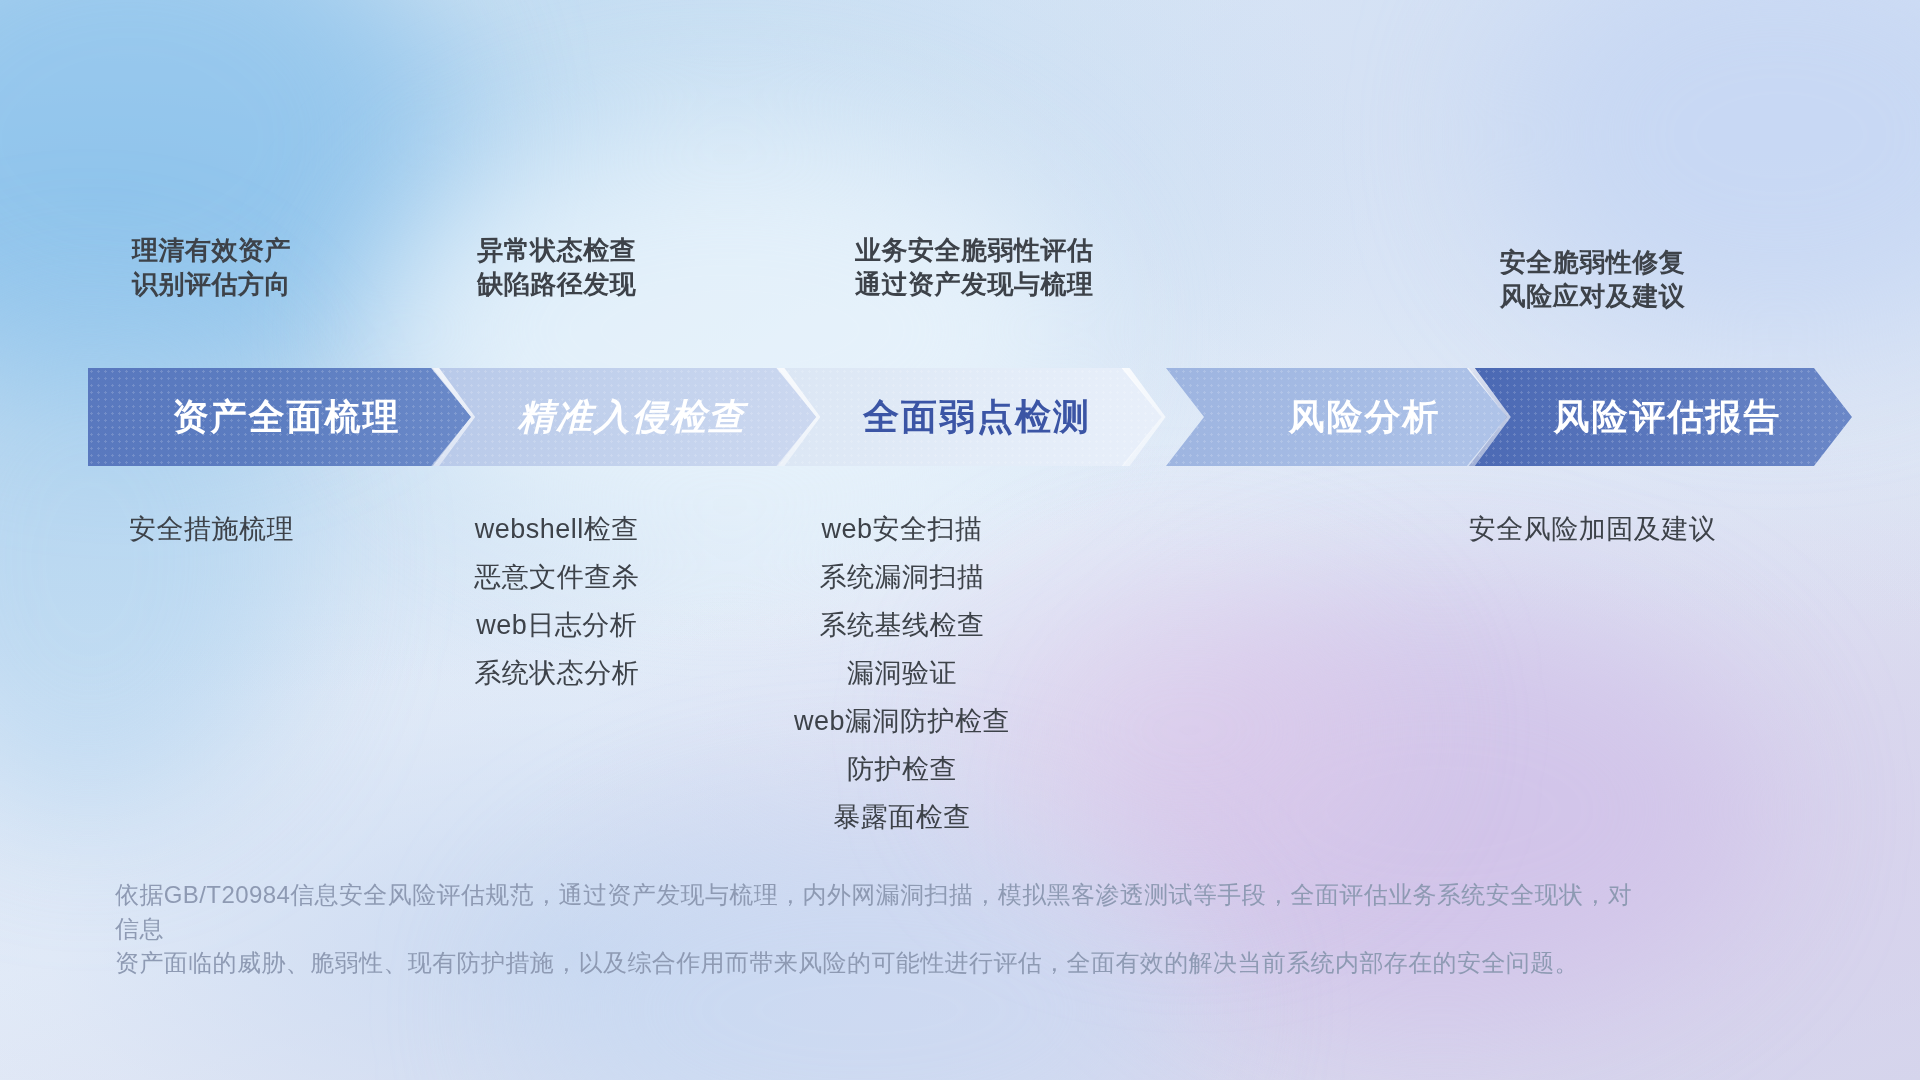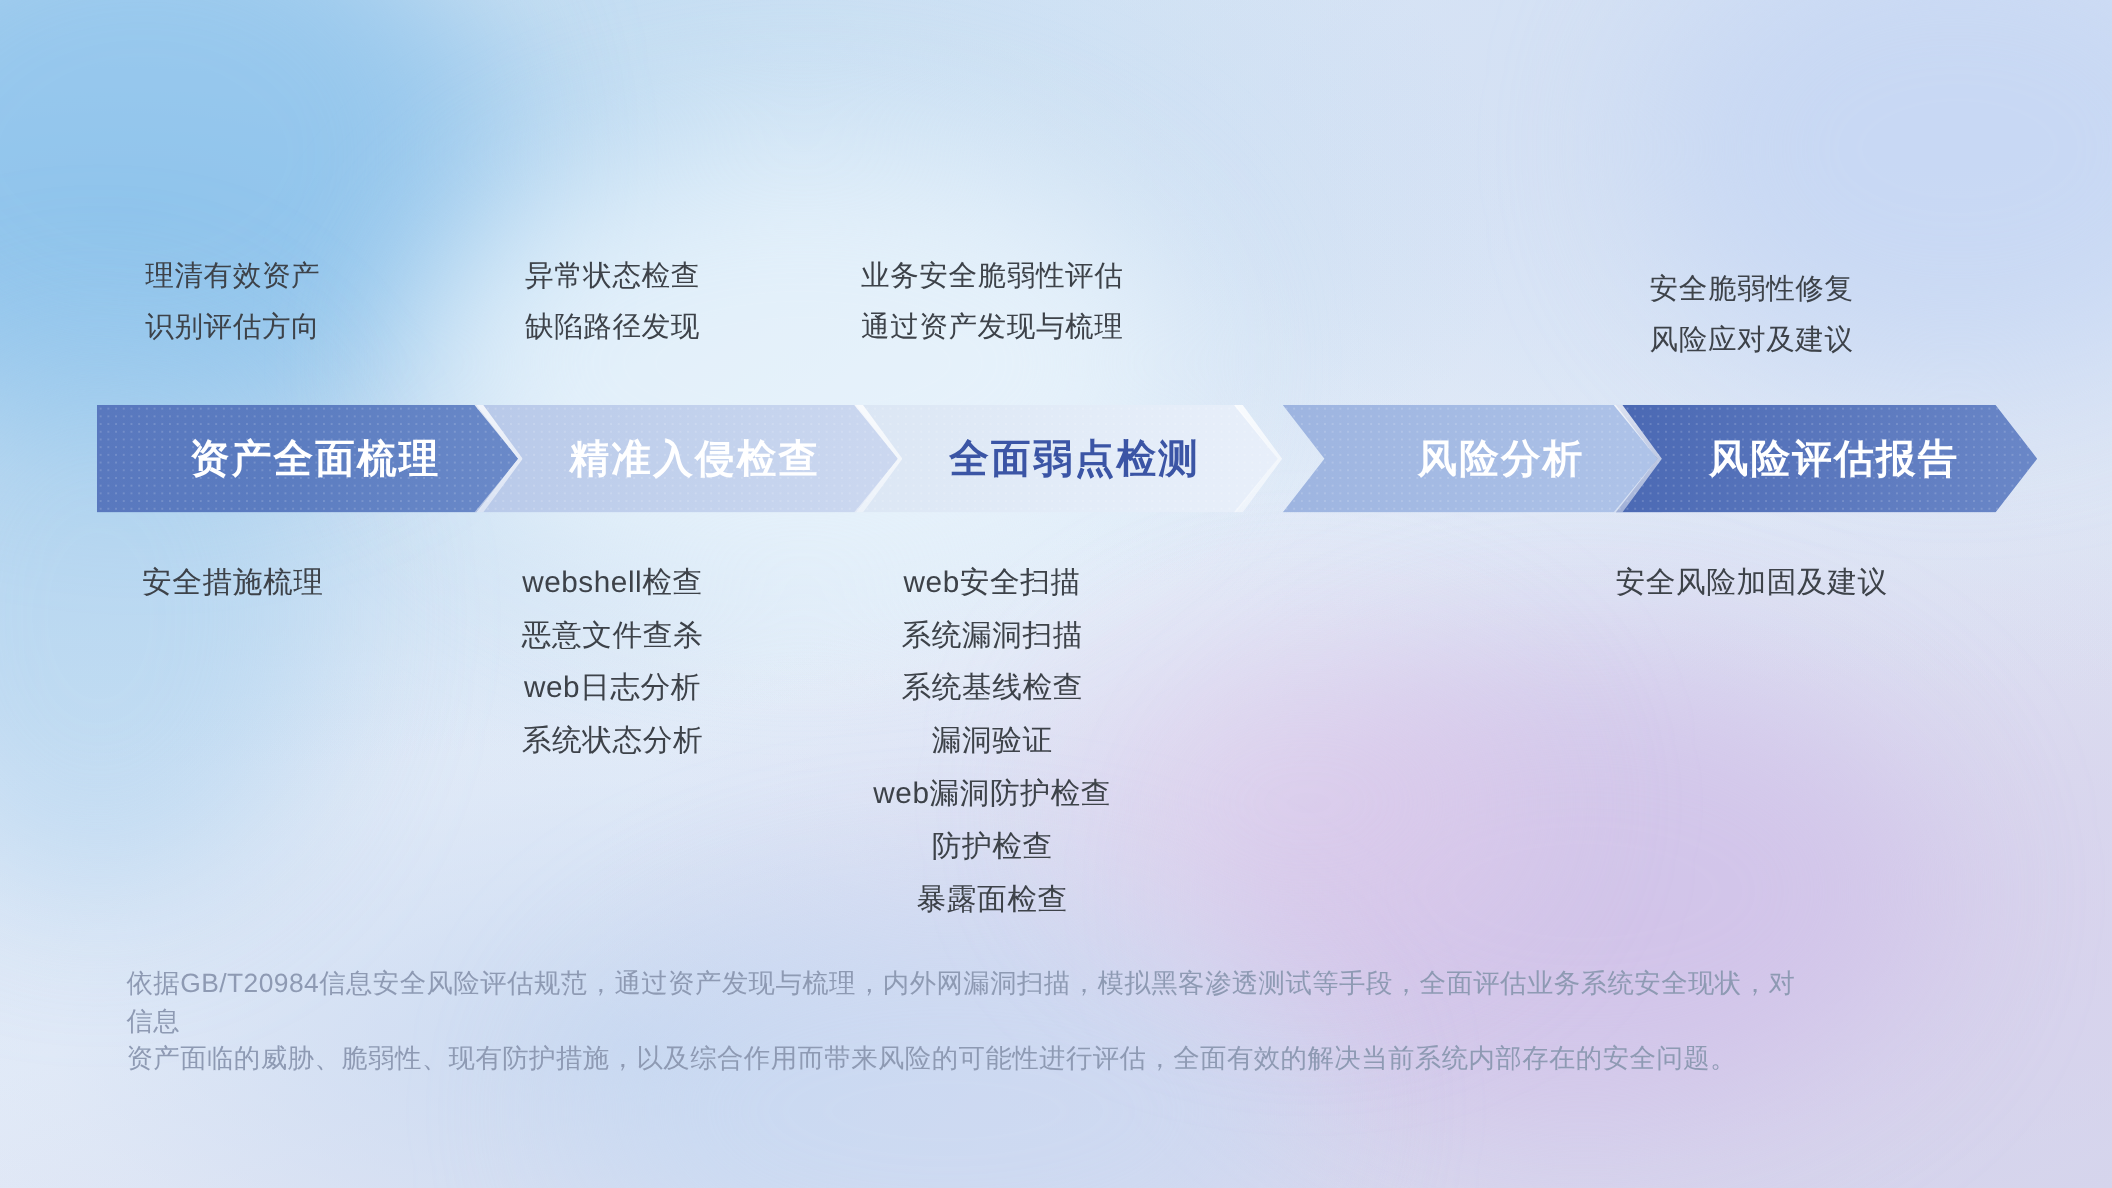--- a/index.html
+++ b/index.html
@@ -49,21 +49,21 @@
     align-items: center;
   }
 
   .top-list {
     position: absolute;
     top: 233px;
     width: 100%;
     text-align: center;
     display: flex;
     flex-direction: column;
-    gap: 12px;
+    font-weight: bold;
   }
   .top-list .item {
     font-size: 26px;
     line-height: 34px;
     color: #3d4249;
     letter-spacing: 0.5px;
     white-space: nowrap;
   }
 
   .bottom-list {
@@ -122,21 +122,21 @@
     position: absolute;
     inset: 0;
     background-image: radial-gradient(rgba(255,255,255,0.35) 1px, transparent 1.2px);
     background-size: 7px 7px;
     opacity: 0.45;
     pointer-events: none;
     z-index: 1;
   }
 
   .chev-1 { background: linear-gradient(100deg, #5978be 0%, #5b7cc0 45%, #6b8ac9 100%); }
-  .chev-2 { background: linear-gradient(100deg, #b8c9e9 0%, #c3d2ed 55%, #ccd8f0 100%); }
+  .chev-2 { background: linear-gradient(100deg, #b8c9e9 0%, #c3d2ed 55%, #ccd8f0 100%); font-style: italic; }
   .chev-3 { background: linear-gradient(100deg, #dbe6f4 0%, #e3ecf8 55%, #e8effa 100%); }
   .chev-4 { background: linear-gradient(100deg, #9db4e0 0%, #a7bde5 55%, #b2c6ea 100%); }
   .chev-5 { background: linear-gradient(100deg, #4a68b3 0%, #5a77bd 50%, #6b88c8 100%); }
 
   .txt-white { color: #ffffff; }
   .txt-blue  { color: #3b55a5; }
 
   
   .sep {
     position: absolute;
@@ -192,21 +192,21 @@
           <div class="item">缺陷路径发现</div>
         </div>
         <div class="bottom-list">
           <div class="item">webshell检查</div>
           <div class="item">恶意文件查杀</div>
           <div class="item">web日志分析</div>
           <div class="item">系统状态分析</div>
         </div>
       </div>
       <div class="col" style="left: 650.4px; width: 383.2px;">
-        <div class="top-list" style="top: 233px;">
+        <div class="top-list" style="top: 233px; text-align: right;">
           <div class="item">业务安全脆弱性评估</div>
           <div class="item">通过资产发现与梳理</div>
         </div>
         <div class="bottom-list">
           <div class="item">web安全扫描</div>
           <div class="item">系统漏洞扫描</div>
           <div class="item">系统基线检查</div>
           <div class="item">漏洞验证</div>
           <div class="item">web漏洞防护检查</div>
           <div class="item">防护检查</div>

